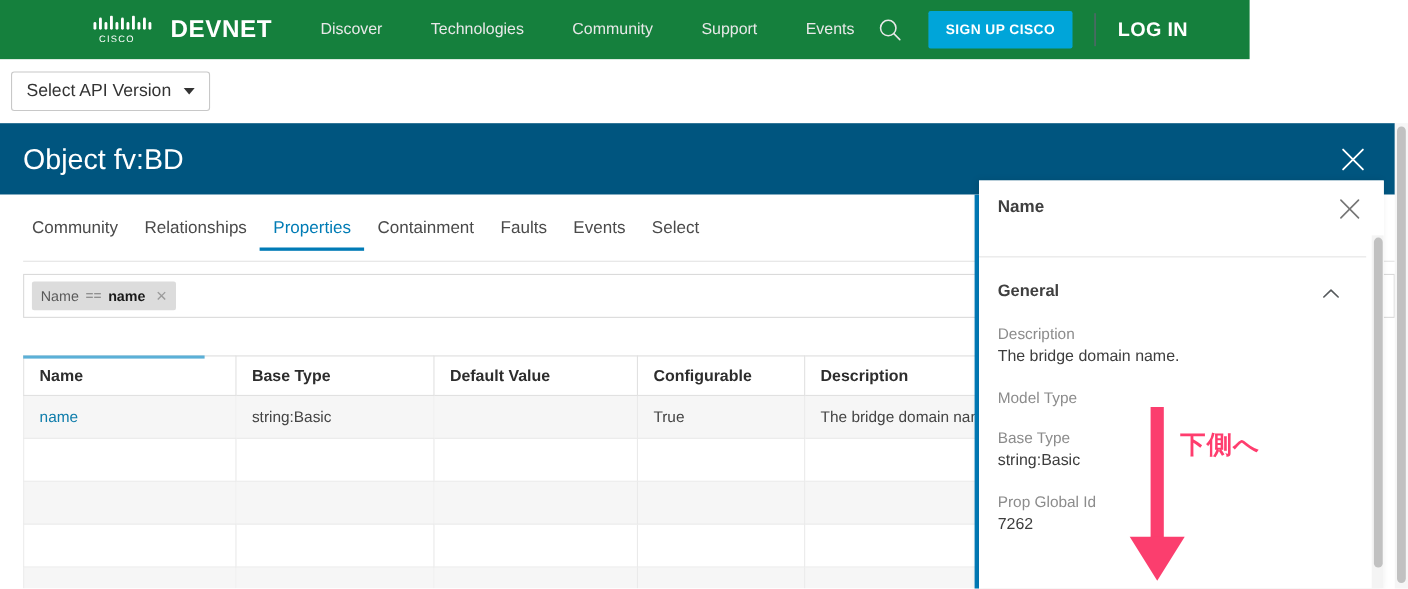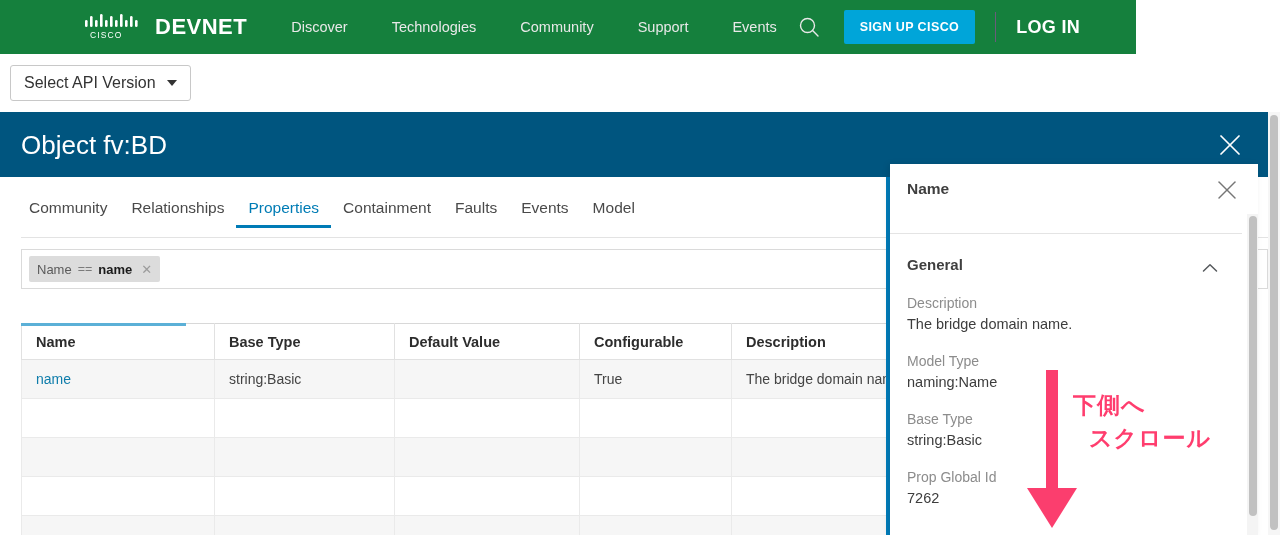--- a/index.html
+++ b/index.html
@@ -427,21 +427,21 @@
 
 <div id="content">
 
   <div id="tabs">
     <div class="tab">Community</div>
     <div class="tab">Relationships</div>
     <div class="tab active">Properties</div>
     <div class="tab">Containment</div>
     <div class="tab">Faults</div>
     <div class="tab">Events</div>
-    <div class="tab">Model</div>
+    <div class="tab">Select</div>
   </div>
   <div id="tab-underline"></div>
 
   <div id="filterbar">
     <div id="filter-chip">
       <span class="chip-key">Name</span>
       <span class="chip-op">==</span>
       <span class="chip-val">name</span>
       <span class="chip-x">✕</span>
     </div>
@@ -529,21 +529,20 @@
           <polyline points="1.5,8 8,1.8 14.5,8" fill="none" stroke="#55595c" stroke-width="1.5" stroke-linecap="round" stroke-linejoin="round"></polyline>
         </svg>
       </span>
 
       <div class="field">
         <div class="field-label">Description</div>
         <div class="field-value">The bridge domain name.</div>
       </div>
       <div class="field">
         <div class="field-label">Model Type</div>
-        <div class="field-value">naming:Name</div>
       </div>
       <div class="field">
         <div class="field-label">Base Type</div>
         <div class="field-value">string:Basic</div>
       </div>
       <div class="field">
         <div class="field-label">Prop Global Id</div>
         <div class="field-value">7262</div>
       </div>
     </div>
@@ -560,15 +559,14 @@
 
 <div id="annotation">
   <svg width="1280" height="535" style="position:absolute;left:0;top:0;">
     <g>
       <rect x="1035" y="370" width="12" height="128" fill="#fb3e6e"></rect>
       <polygon points="1016,488 1066,488 1041,528" fill="#fb3e6e"></polygon>
     </g>
   </svg>
   <div id="anno-text">
     <div>下側へ</div>
-    <div id="anno-line2">スクロール</div>
   </div>
 </div>
 
 </body></html>

